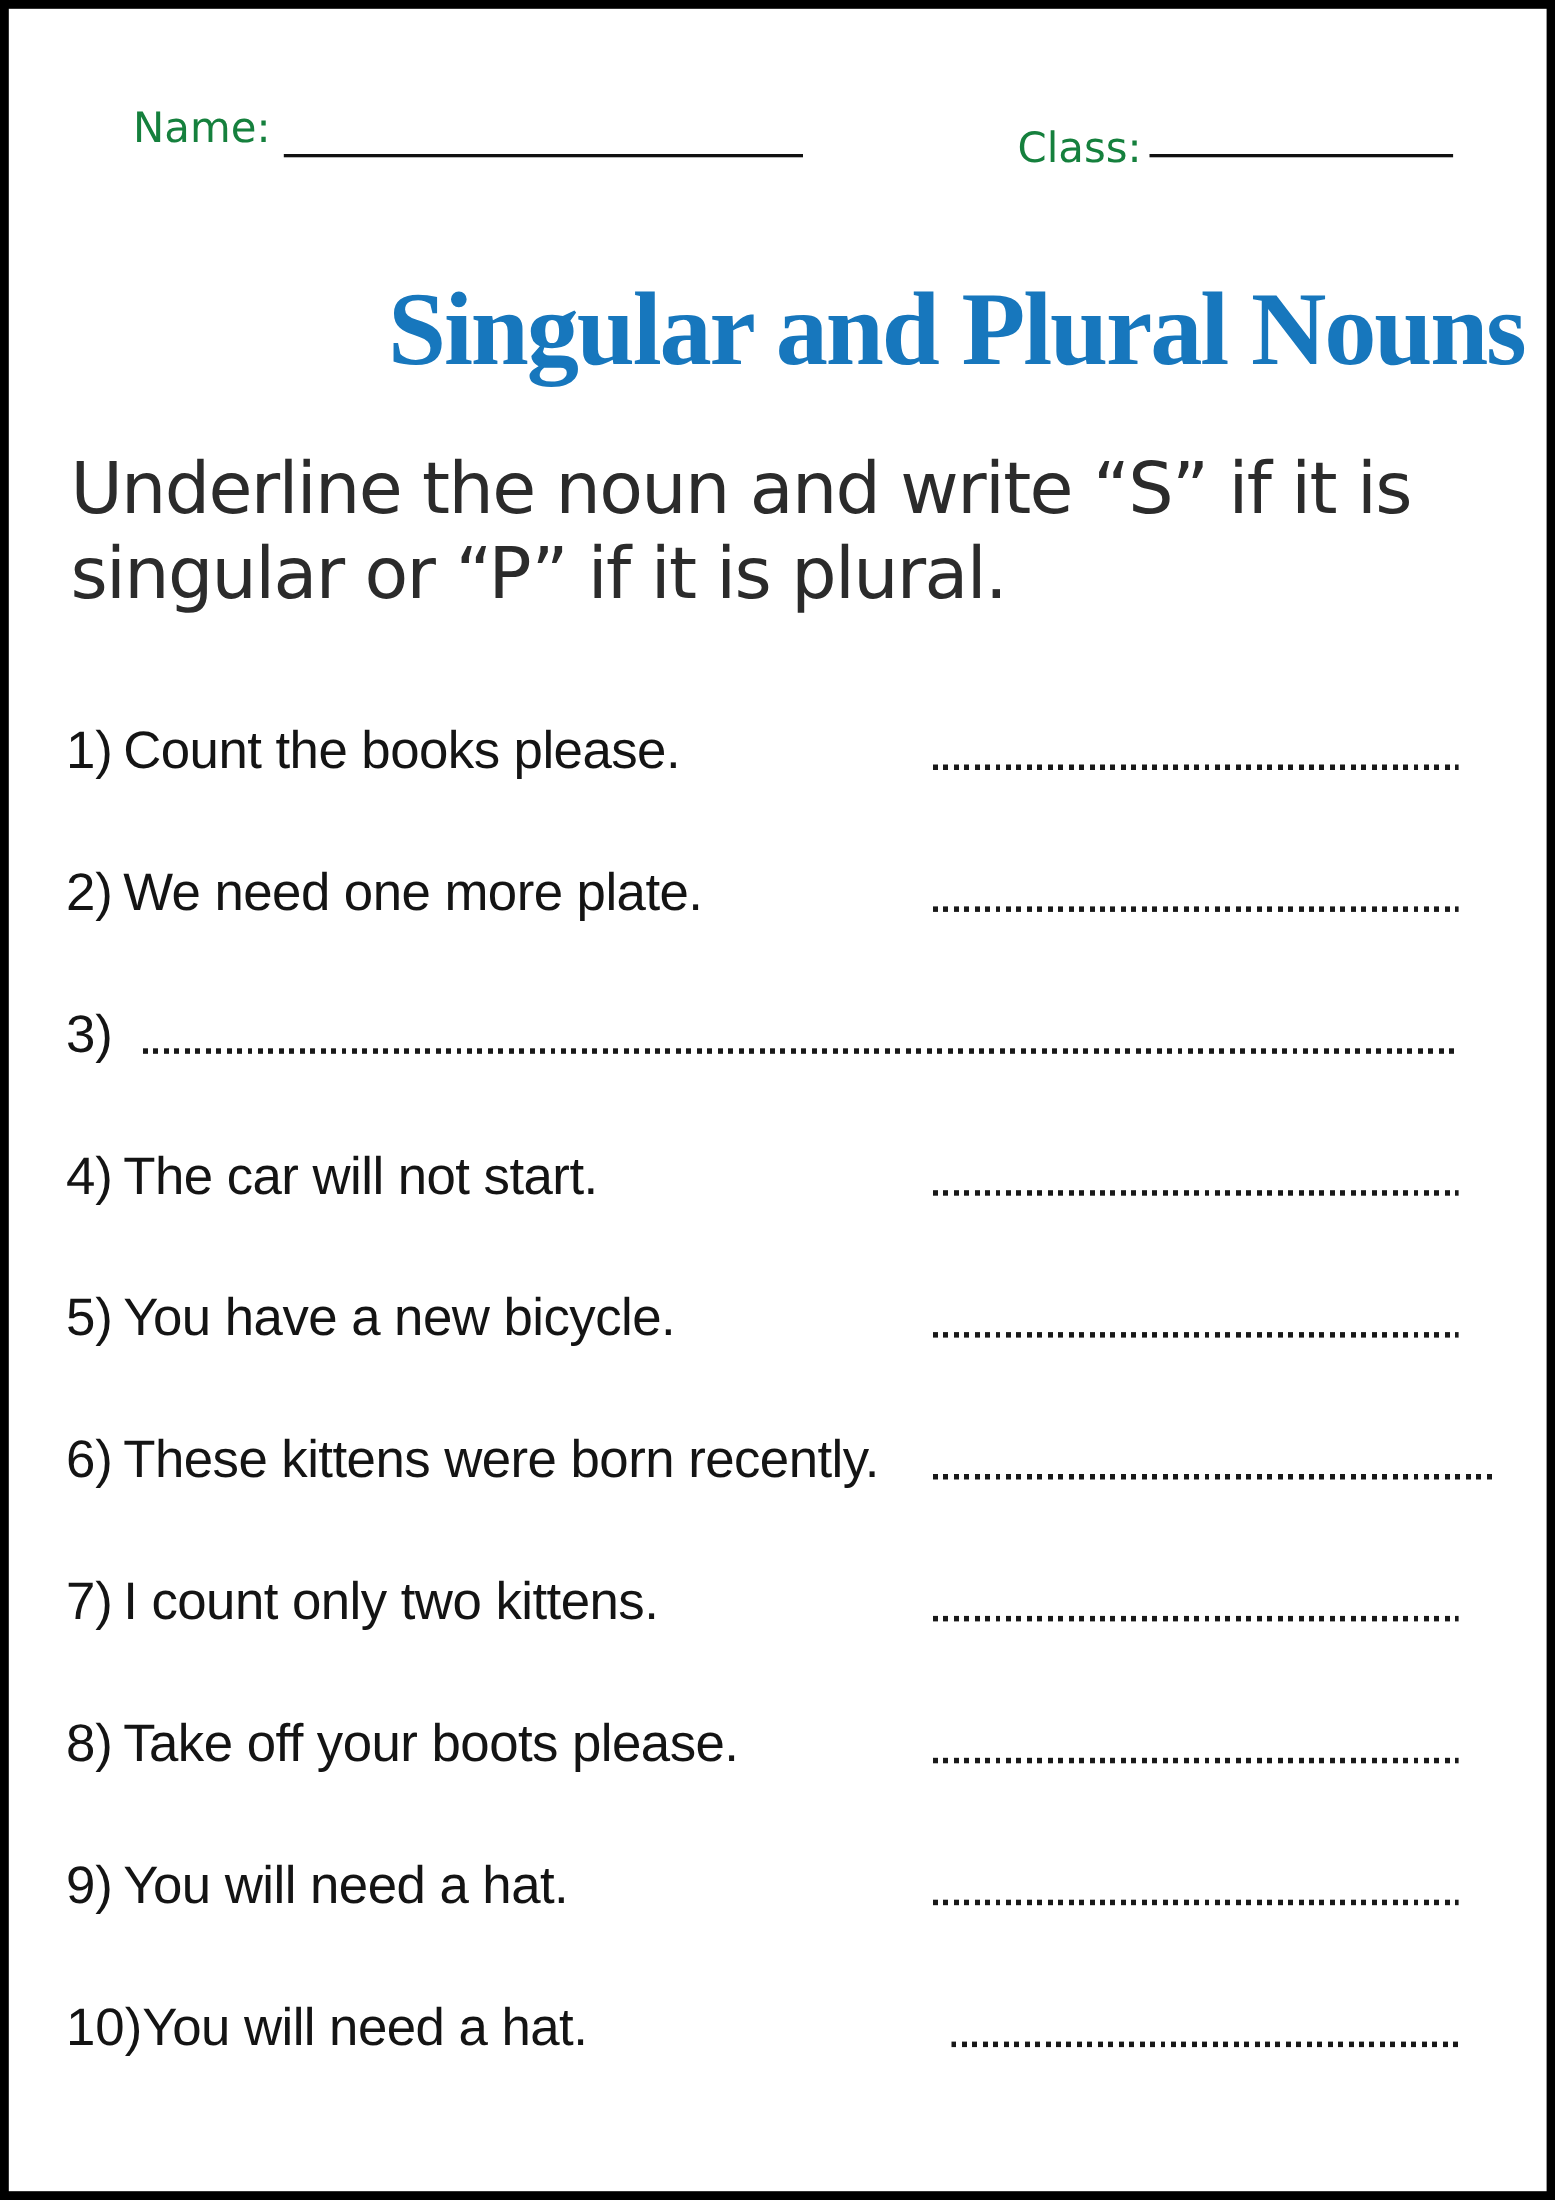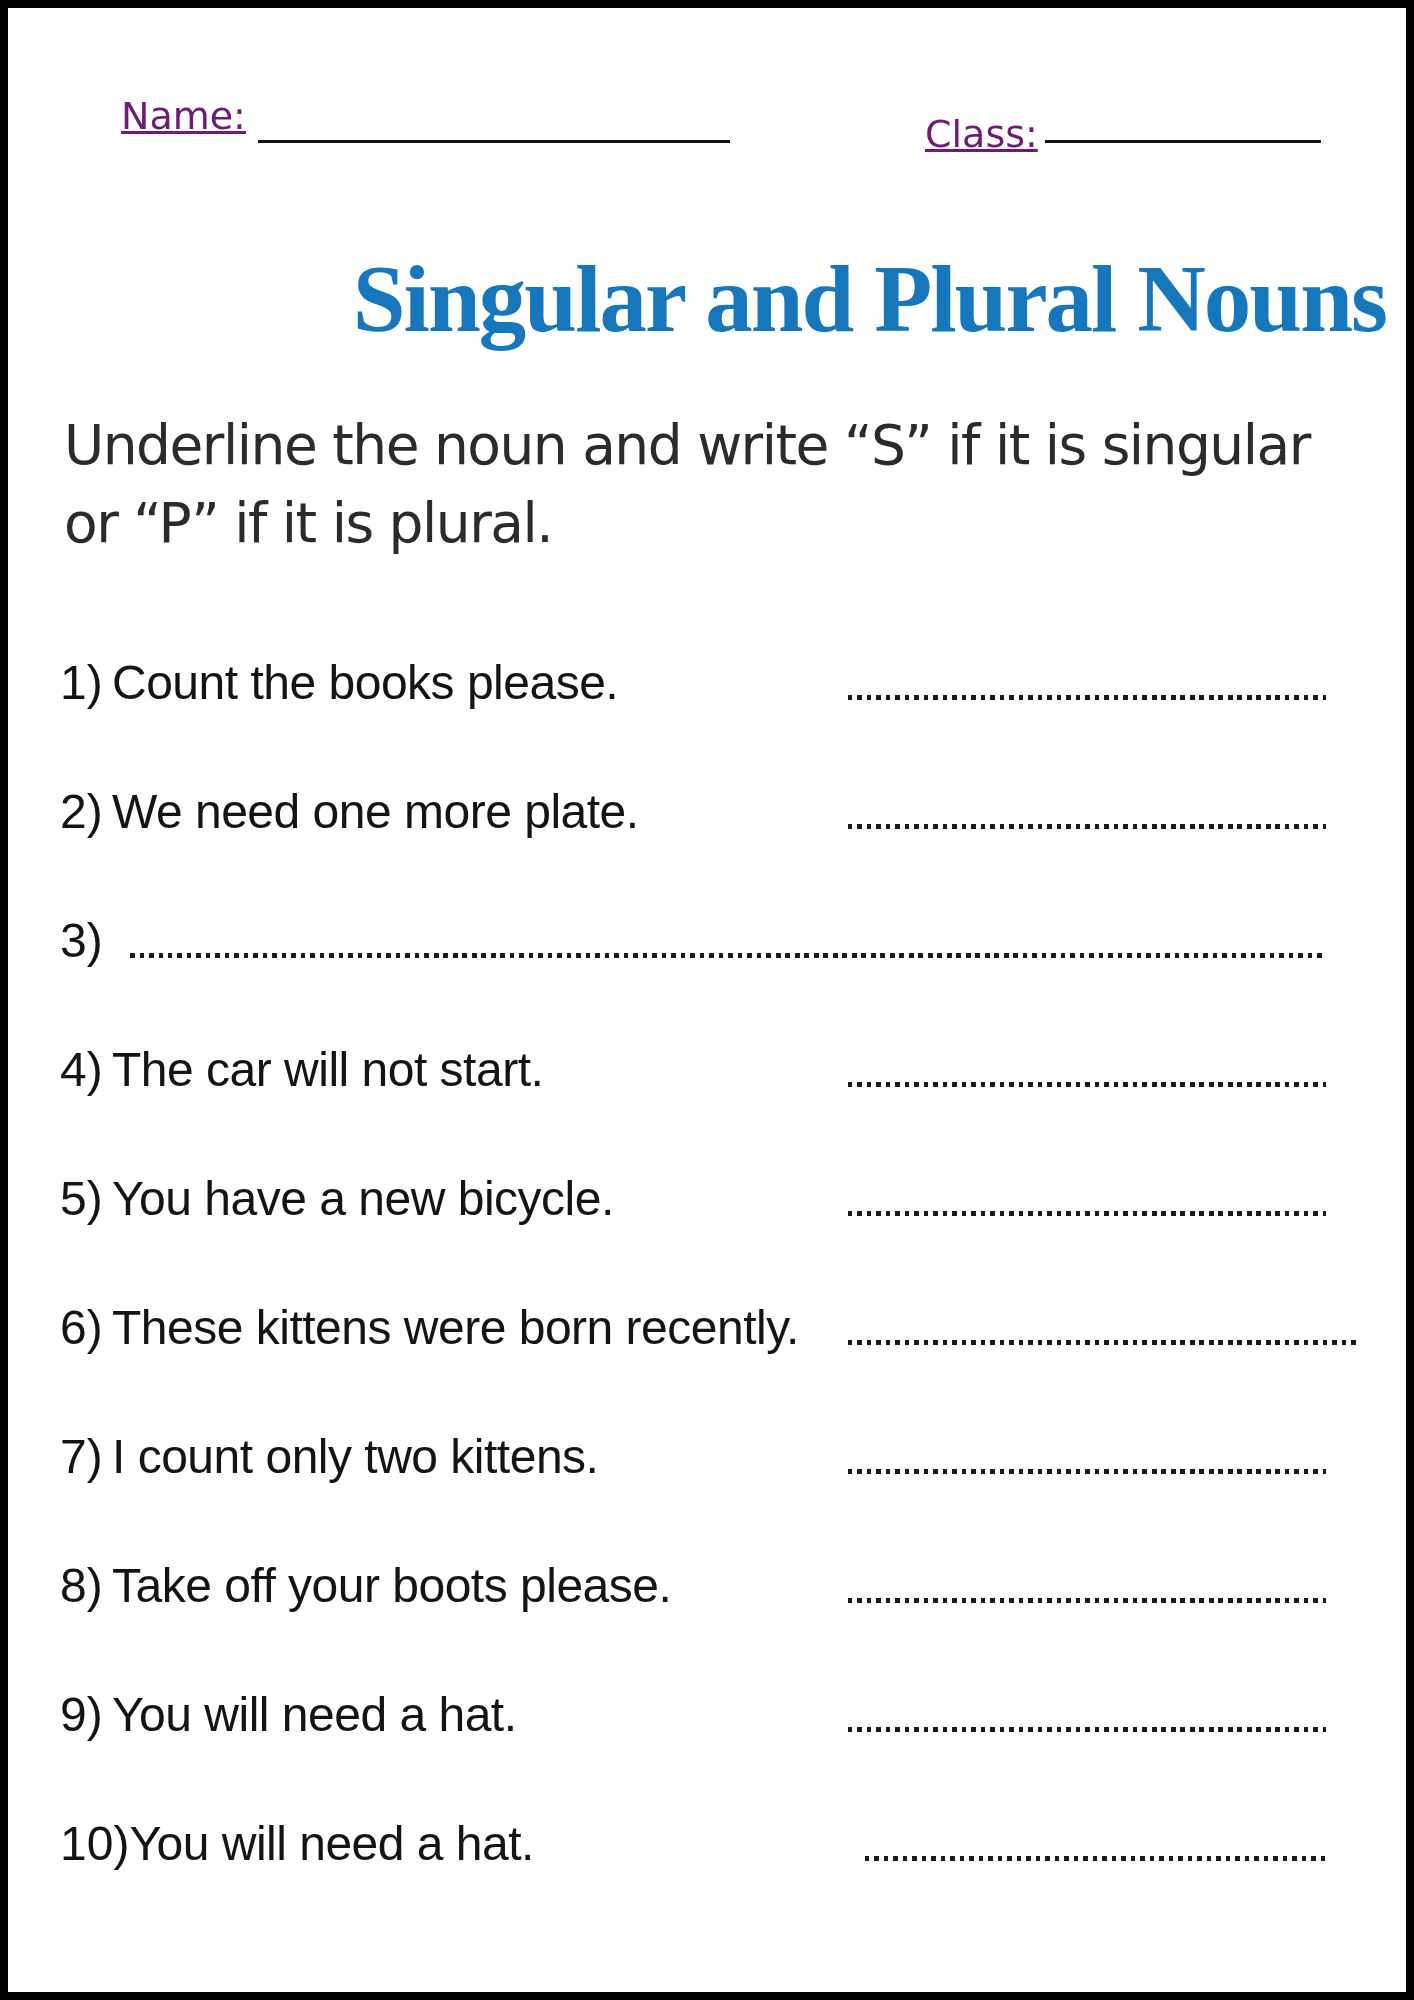--- a/index.html
+++ b/index.html
@@ -16,22 +16,21 @@
     background:#ffffff;
     font-family:"Liberation Sans", sans-serif;
     color:var(--text);
     overflow:hidden;
   }
   
   .hdr-label{
     position:absolute;
     font-family:"DejaVu Sans", sans-serif;
     font-size:38px;line-height:44px;
-    color:#701a75;
-    text-decoration:underline;
+    color:#15803d;
   }
   .name-label{left:113px;top:86px;}
   .class-label{left:917px;top:104px;}
   .hdr-line{
     position:absolute;top:132px;height:0;
     border-bottom:3px solid #111;
   }
   .name-line{left:250px;width:472px;}
   .class-line{left:1037px;width:276px;}
   
@@ -42,21 +41,21 @@
     font-weight:700;
     font-size:95px;line-height:1.12;
     letter-spacing:-2px;
     color:var(--title-blue);
   }
   
   .instructions{
     margin:54px 40px 0 56px;
     max-width:1330px;
     font-family:"DejaVu Sans", sans-serif;
-    font-size:55px;line-height:78px;
+    font-size:65px;line-height:78px;
     letter-spacing:-1.5px;
     color:#2b2b2b;
   }
   
   .list{
     margin:56px 80px 0 52px; 
   }
   .row{
     display:flex;align-items:center;
     height:129px;

